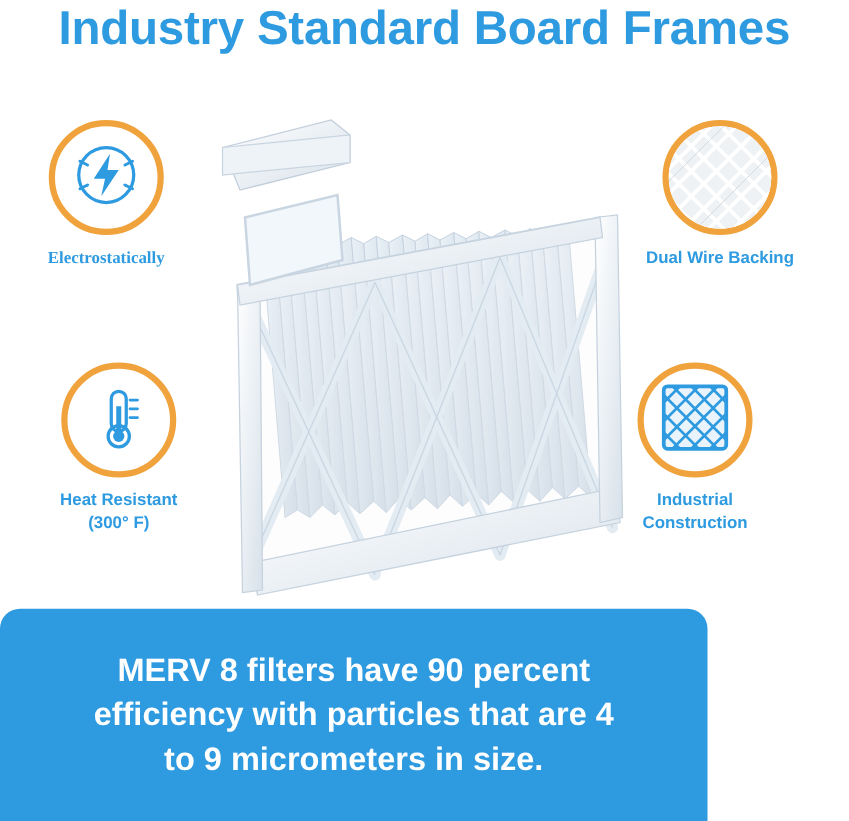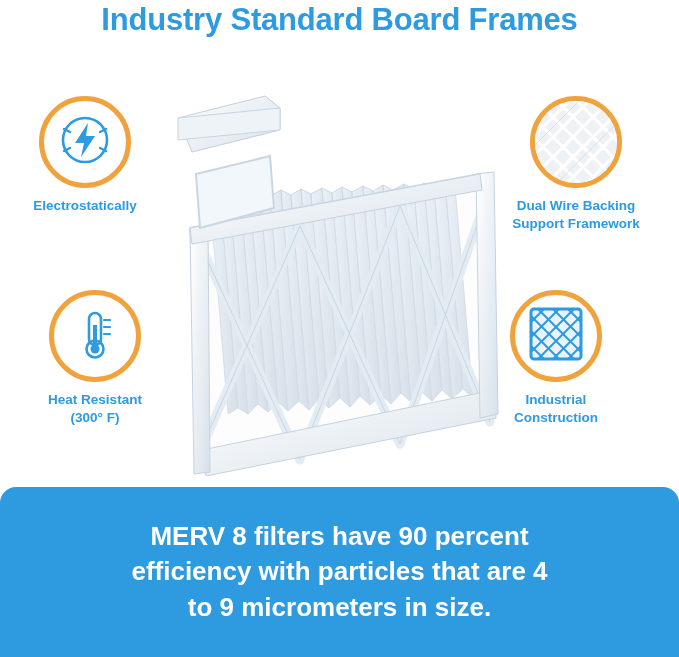--- a/index.html
+++ b/index.html
@@ -15,21 +15,21 @@
     position: relative;
   }
 
   
   .title {
     position: absolute;
     top: 2px;
     left: 0;
     width: 679px;
     text-align: center;
-    font-size: 31px;
+    font-size: 38px;
     font-weight: bold;
     color: #2e9ae0;
     letter-spacing: -0.2px;
     white-space: nowrap;
   }
 
   
   .feature {
     position: absolute;
     width: 160px;
@@ -50,40 +50,40 @@
     position: relative;
   }
   .feature-label {
     margin-top: 9px;
     font-size: 13.5px;
     font-weight: bold;
     color: #2e9ae0;
     line-height: 1.32;
   }
 
-  .f-left-1 { left: 5px;  top: 96px; }
+  .f-left-1 { left: 5px;  top: 96px; font-family: Liberation Serif, serif; }
   .f-left-2 { left: 15px;  top: 290px; }
   .f-right-1 { left: 496px; top: 96px; }
   .f-right-2 { left: 476px; top: 290px; }
 
   
   .filter-art {
     position: absolute;
     left: 150px;
     top: 78px;
     width: 360px;
     height: 400px;
   }
 
   
   .bottom-panel {
     position: absolute;
     left: 0;
     top: 487px;
-    width: 679px;
+    width: 566px;
     height: 170px;
     background: #2e9ae0;
     border-radius: 16px 16px 0 0;
     display: flex;
     align-items: center;
     justify-content: center;
   }
   .bottom-text {
     color: #ffffff;
     font-size: 26px;
@@ -234,21 +234,20 @@
           <path d="M-10 -10 L90 90 M-10 10 L70 90 M-10 30 L50 90 M-10 50 L30 90 M-10 70 L10 90 M10 -10 L90 70 M30 -10 L90 50 M50 -10 L90 30 M70 -10 L90 10"></path>
         </g>
         <g stroke="#c9d3db" stroke-width="0.8" fill="none" opacity="0.8">
           <path d="M-10 20 L20 -10 M-10 60 L60 -10 M20 90 L90 20 M60 90 L90 60"></path>
         </g>
       </svg>
     </span>
   </div>
   <div class="feature-label">
     <div>Dual Wire Backing</div>
-    <div>Support Framework</div>
   </div>
 </div>
 
 <div class="feature f-right-2">
   <div class="badge">
     <span>
       <svg width="60" height="60" viewBox="0 0 60 60">
         <rect x="5" y="5" width="50" height="50" rx="3" fill="#e8f3fb" stroke="#2e9ae0" stroke-width="3"></rect>
         <g stroke="#2e9ae0" stroke-width="2" fill="none">
           <path d="M5 18 L18 5 M5 33 L33 5 M5 48 L48 5 M12 55 L55 12 M27 55 L55 27 M42 55 L55 42"></path>

